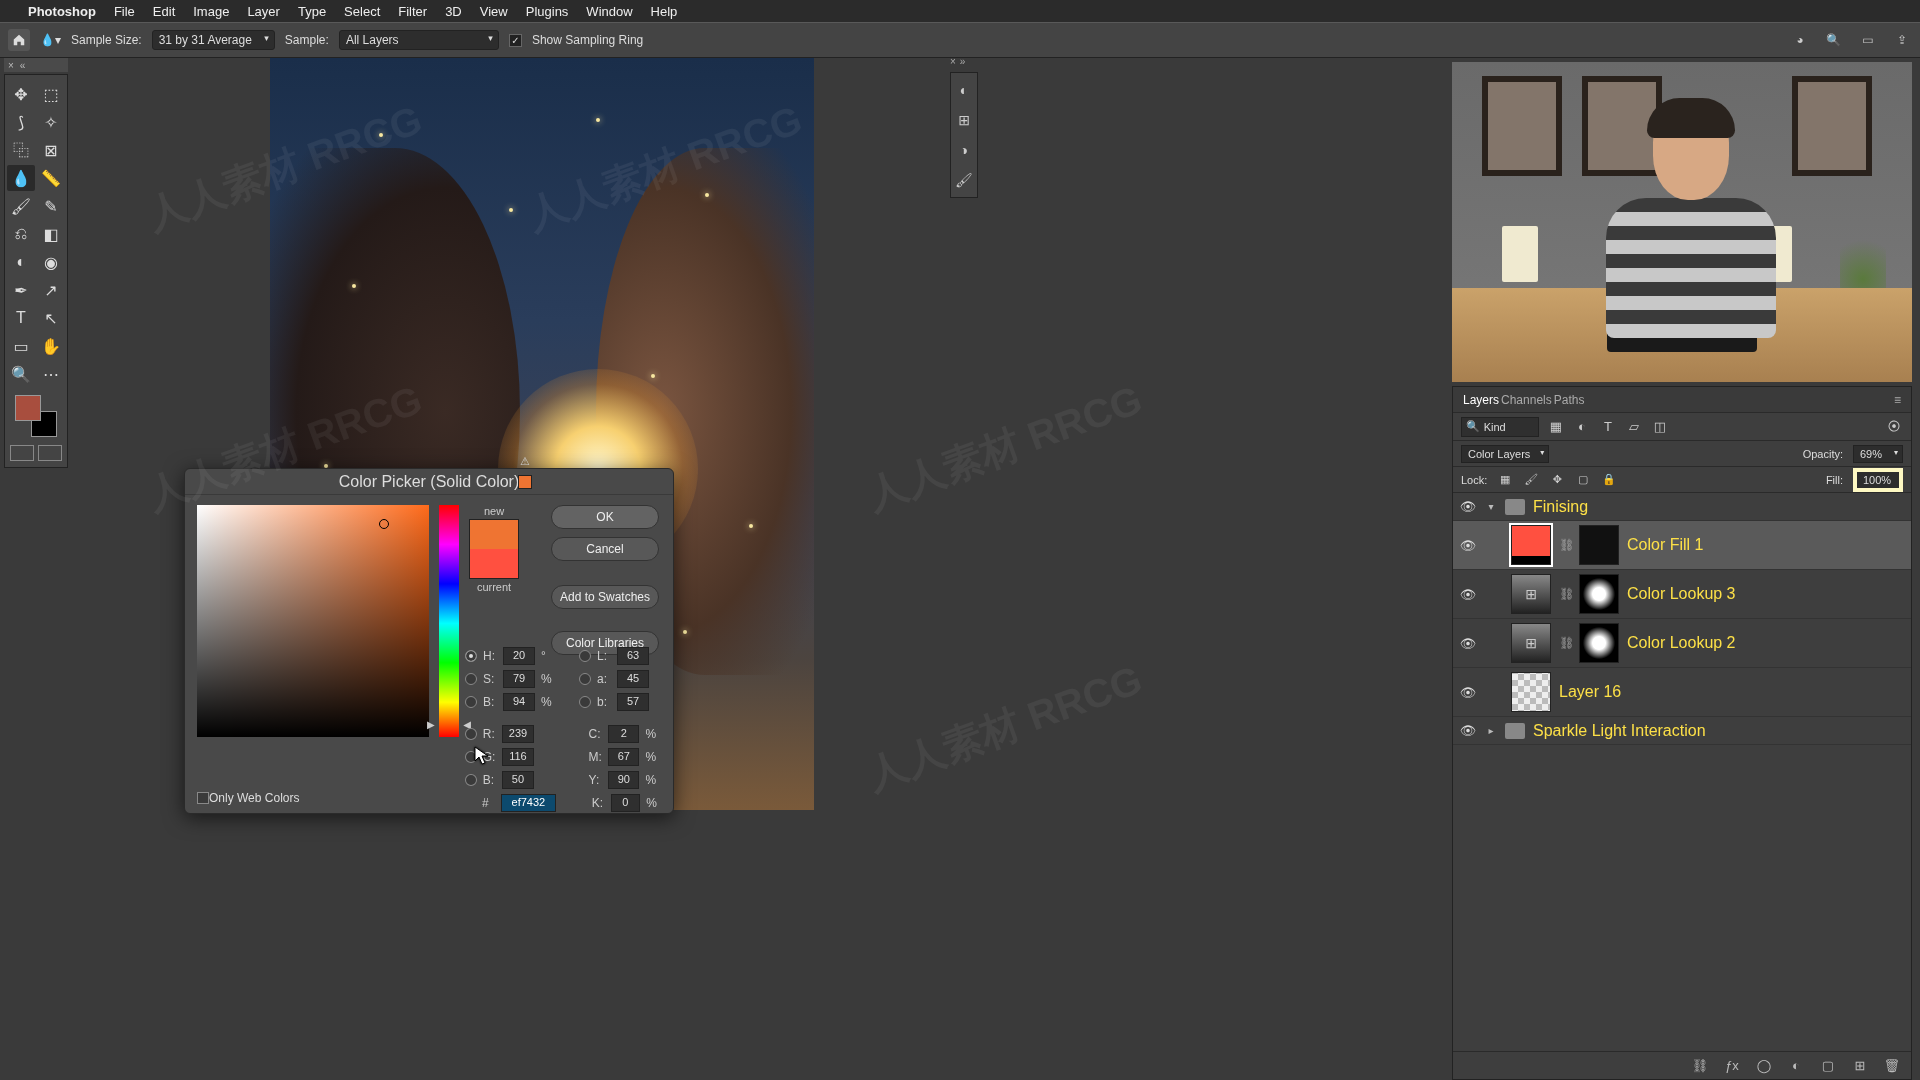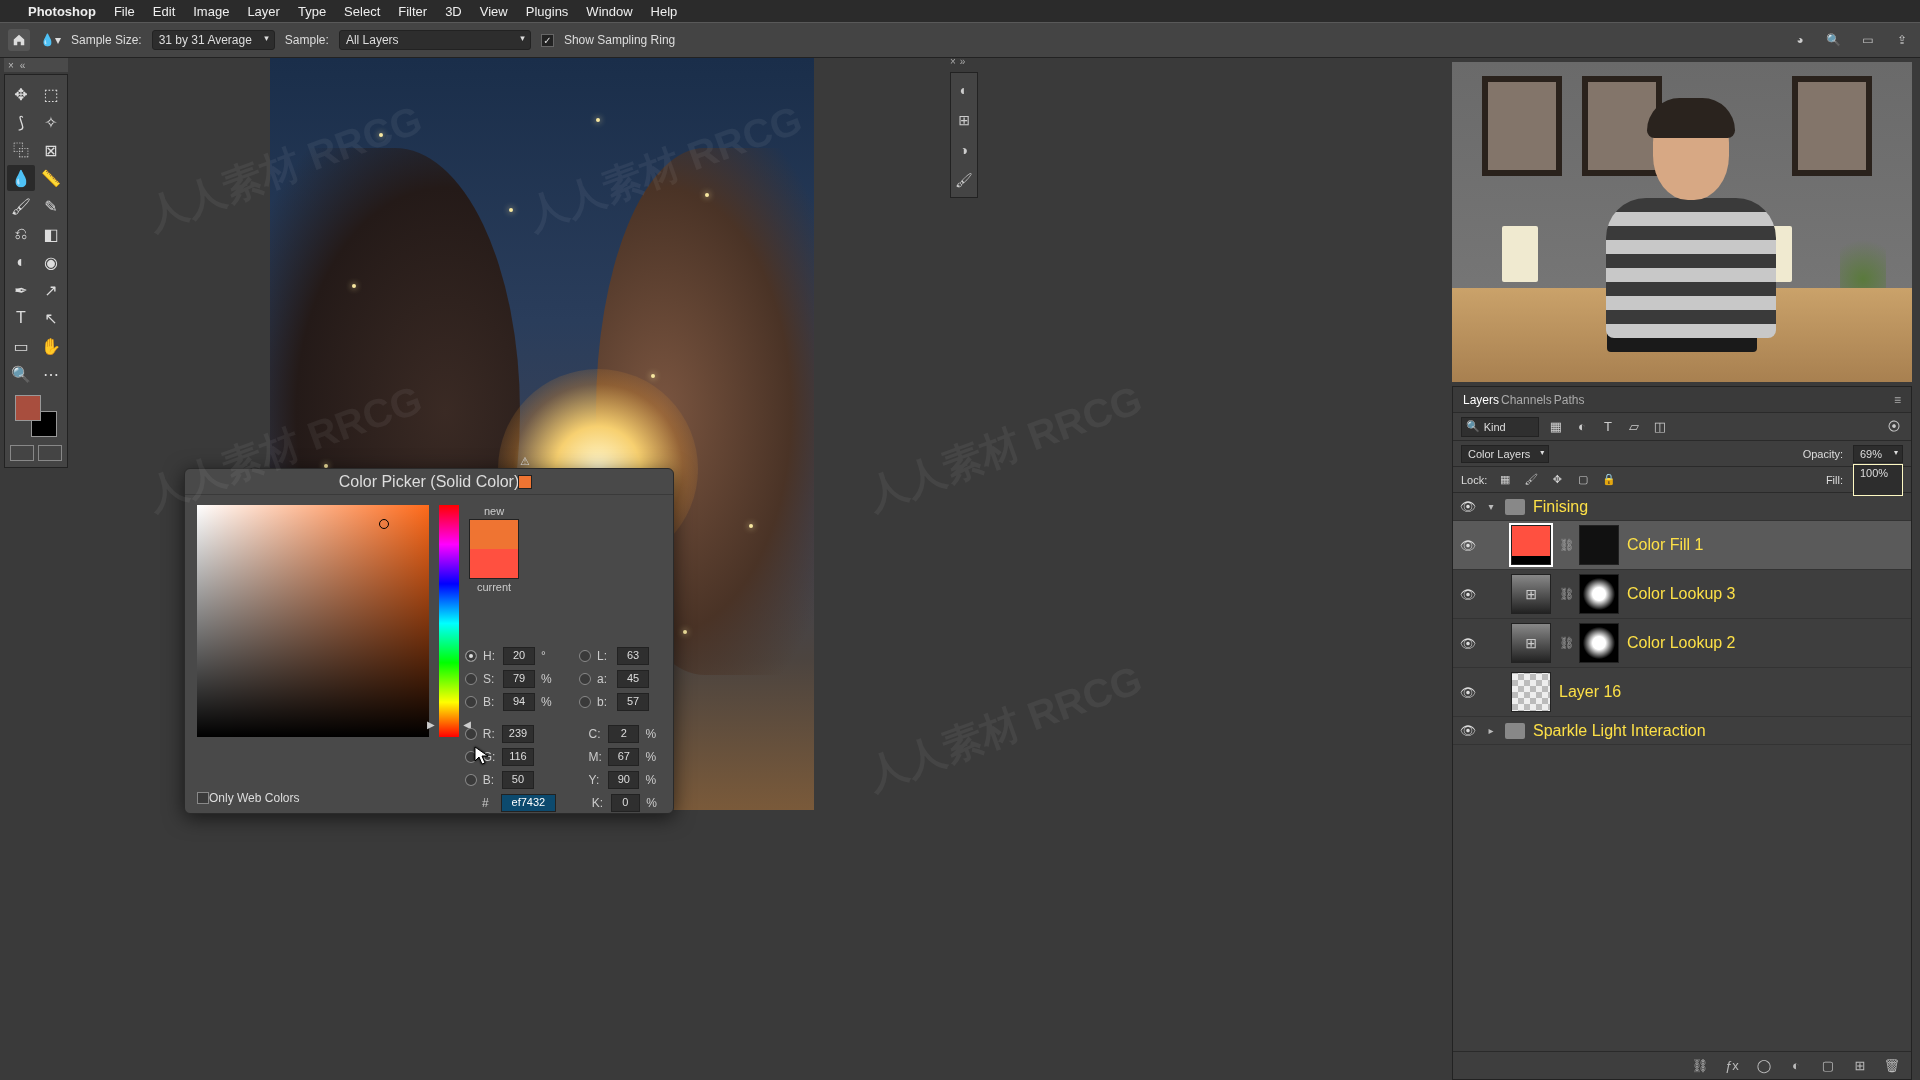--- a/index.html
+++ b/index.html
@@ -152,21 +152,21 @@
 <div class="optbar">
   <div class="home">
       <svg width="14" height="14" viewBox="0 0 24 24" fill="#ddd">
         <path d="M3 11l9-8 9 8v10h-6v-6h-6v6H3z"></path>
       </svg>
     </div>
   <span>💧▾</span>
   <span>Sample Size:</span>
   <div class="sel"><span>31 by 31 Average</span></div>
   <span>Sample:</span>
-  <div class="sel" style="width:192px"><span>All Layers</span></div>
+  <div class="sel" style="width:160px"><span>All Layers</span></div>
   <span class="chk">✓</span>
   <span>Show Sampling Ring</span>
   <div class="right">
     <div class="ricn">◕</div>
     <div class="ricn">🔍</div>
     <div class="ricn">▭</div>
     <div class="ricn">⇪</div>
   </div>
 </div>
 
@@ -259,20 +259,28 @@
       <span>new</span>
       <div class="box">
           <div class="new"></div>
           <div class="cur"></div>
         </div>
       <span>current</span>
       <span style="margin-top:-50px;margin-left:62px;position:absolute">⚠</span>
       <div class="mini" style="position:absolute;margin-top:-30px;margin-left:62px"></div>
     </div>
 
+    <div class="btncol">
+      <div class="btn primary">OK</div>
+      <div class="btn">Cancel</div>
+      <div style="height:8px"></div>
+      <div class="btn">Add to Swatches</div>
+      <div style="height:6px"></div>
+      <div class="btn">Color Libraries</div>
+    </div>
 
     <div class="vals">
       <div class="vrow">
           <span class="rad on"></span>
           <span class="lbl">H:</span>
           <span class="vin">20</span>
           <span class="unit">°</span>
         <span style="width:12px"></span>
           <span class="rad"></span>
           <span class="lbl">L:</span>
@@ -401,21 +409,21 @@
     <div class="sel" style="width:50px"><span>69%</span></div>
   </div>
   <div class="plock">
     <span>Lock:</span>
     <span class="li">▦</span>
     <span class="li">🖌</span>
     <span class="li">✥</span>
     <span class="li">▢</span>
     <span class="li">🔒</span>
     <span style="margin-left:auto">Fill:</span>
-    <div class="sel" style="width:50px;background:#2d2d2d;border:1px solid #fef9c3;padding:2px 18px 16px 6px;position:relative"><span>100%</span></div>
+    <div class="sel" style="width:50px;background:#2d2d2d;border:4px solid #fef9c3;padding:2px 18px 2px 6px;position:relative"><span>100%</span></div>
   </div>
 
   <div class="layerlist">
     <div class="layer group">
       <span class="eye">👁</span>
       <span class="tw">▾</span>
       <span class="folder"></span>
       <span class="nm">Finising</span>
     </div>
     <div class="layer sel">

